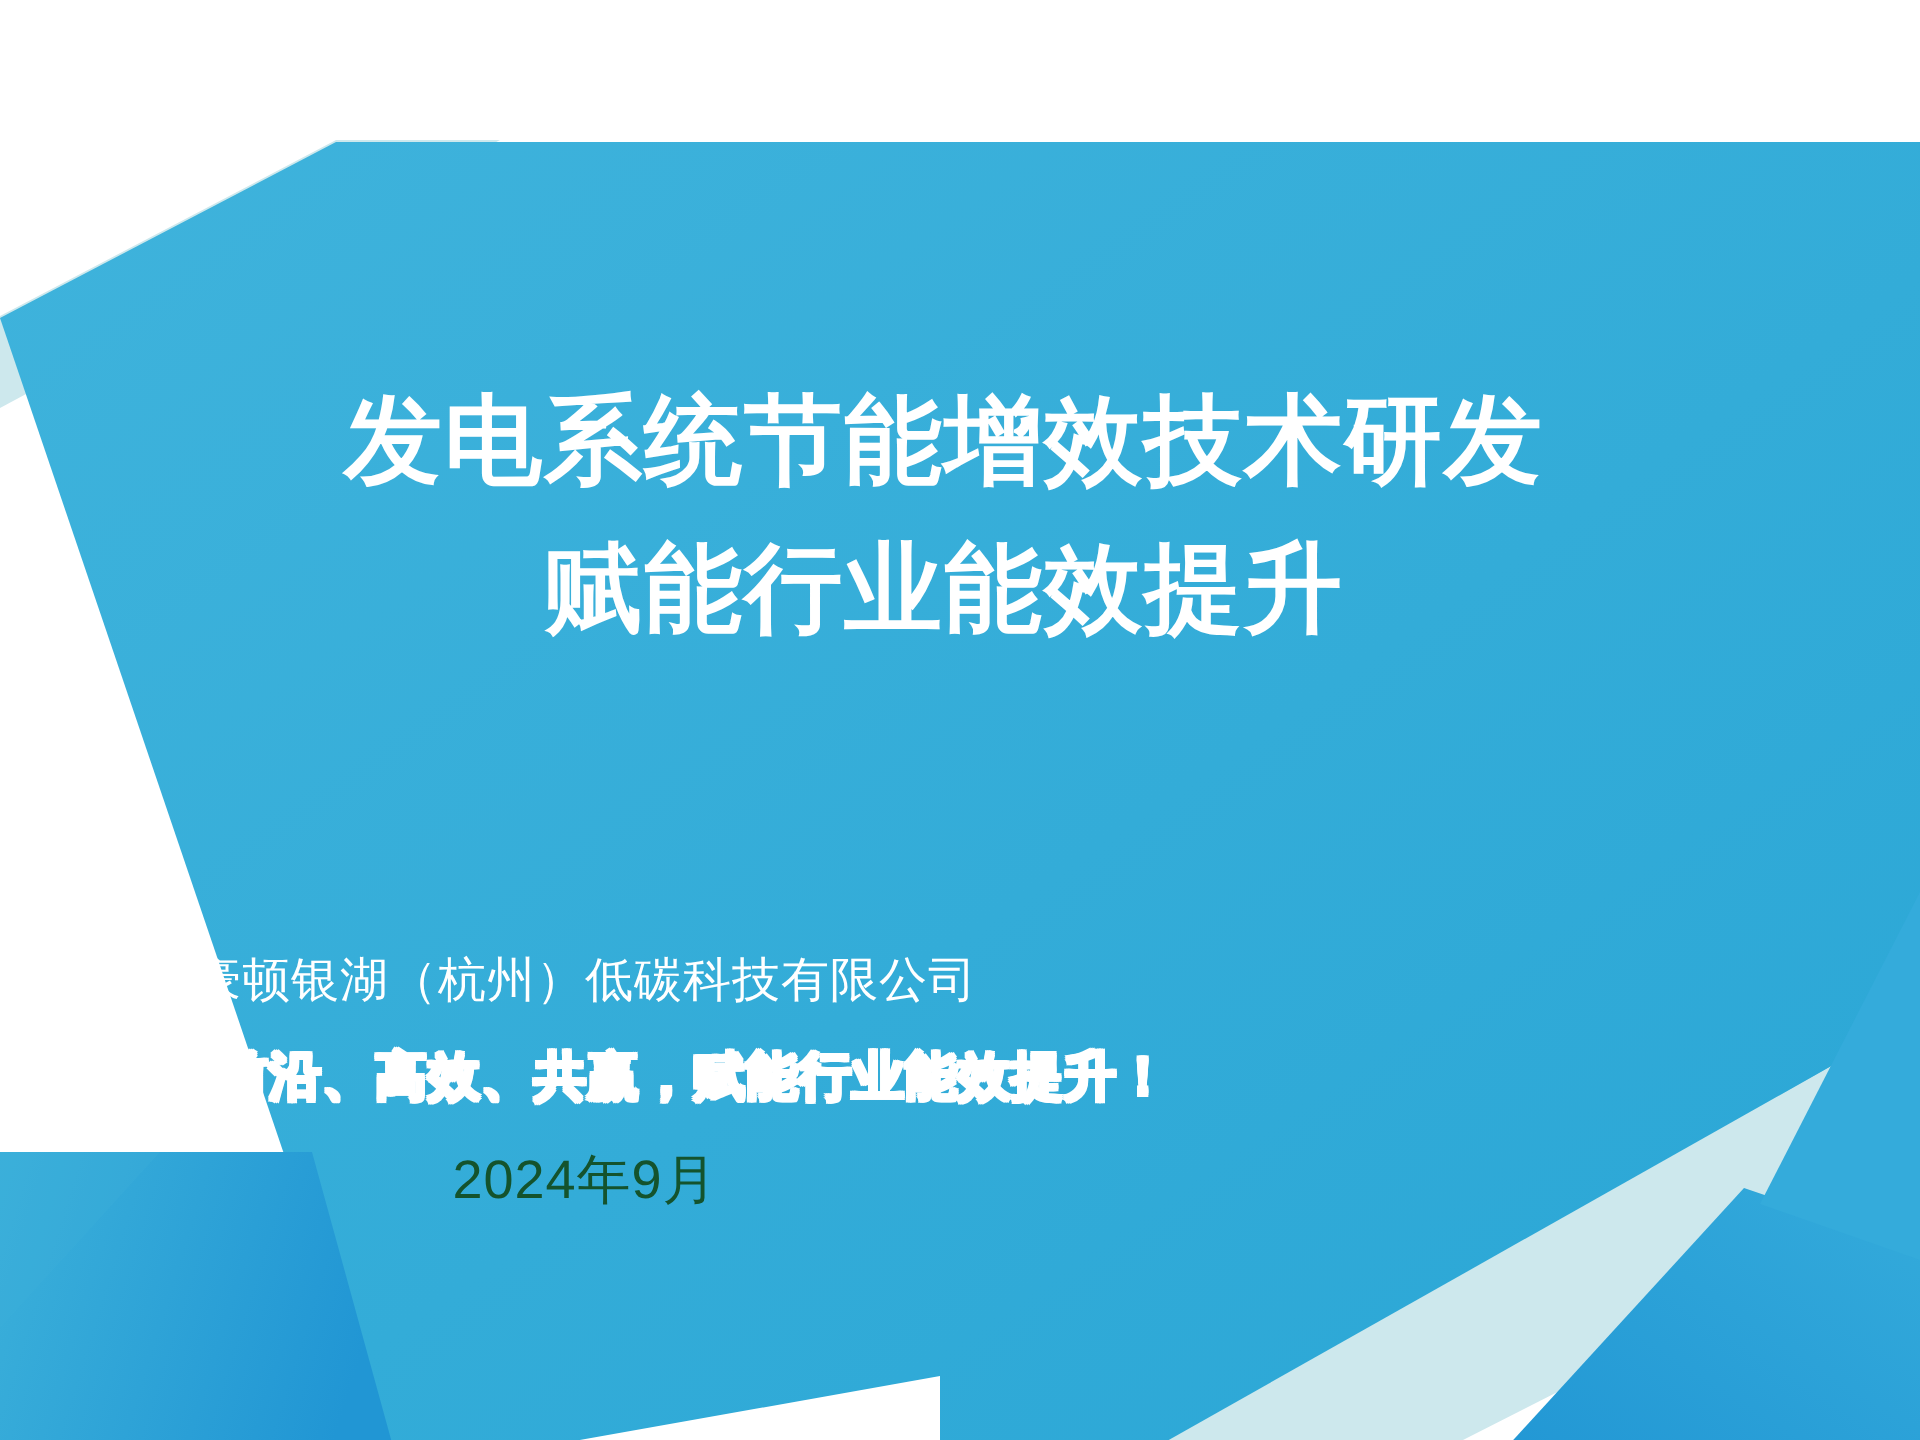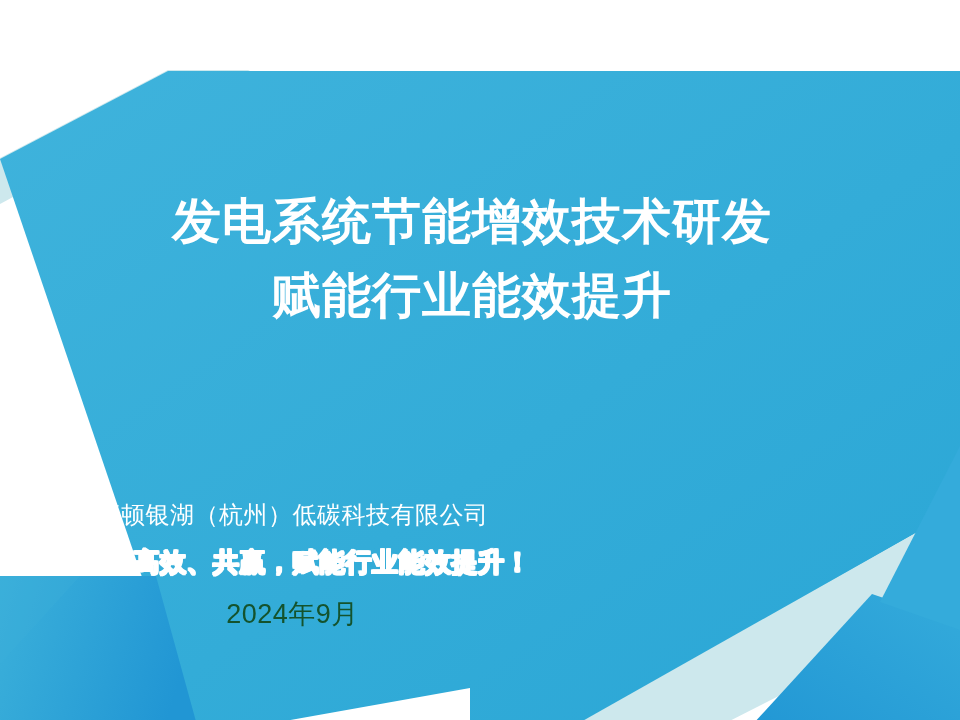--- a/index.html
+++ b/index.html
@@ -51,21 +51,21 @@
     font-size: 49px;
     font-weight: bold;
     line-height: 74px;
     letter-spacing: 1px;
     white-space: nowrap;
   }
 
   .footer-block {
     position: absolute;
     left: 0;
-    top: 482px;
+    top: 458px;
     width: 585px;
     text-align: center;
   }
   .company-name {
     color: #ffffff;
     font-size: 24px;
     font-weight: normal;
     line-height: 34px;
     letter-spacing: 0.5px;
     white-space: nowrap;
@@ -76,20 +76,21 @@
     font-weight: bold;
     line-height: 40px;
     margin-top: 10px;
     letter-spacing: 0.5px;
     white-space: nowrap;
     text-shadow:
        1px 0 0 #ffffff, -1px 0 0 #ffffff,
        0 1px 0 #ffffff,  0 -1px 0 #ffffff,
        1px 1px 0 #ffffff, -1px -1px 0 #ffffff,
        1px -1px 0 #ffffff, -1px 1px 0 #ffffff;
+    text-align: right;
   }
   .date-line {
     color: #14532d;
     font-size: 27px;
     font-weight: normal;
     line-height: 36px;
     margin-top: 14px;
     letter-spacing: 0.5px;
     white-space: nowrap;
   }

